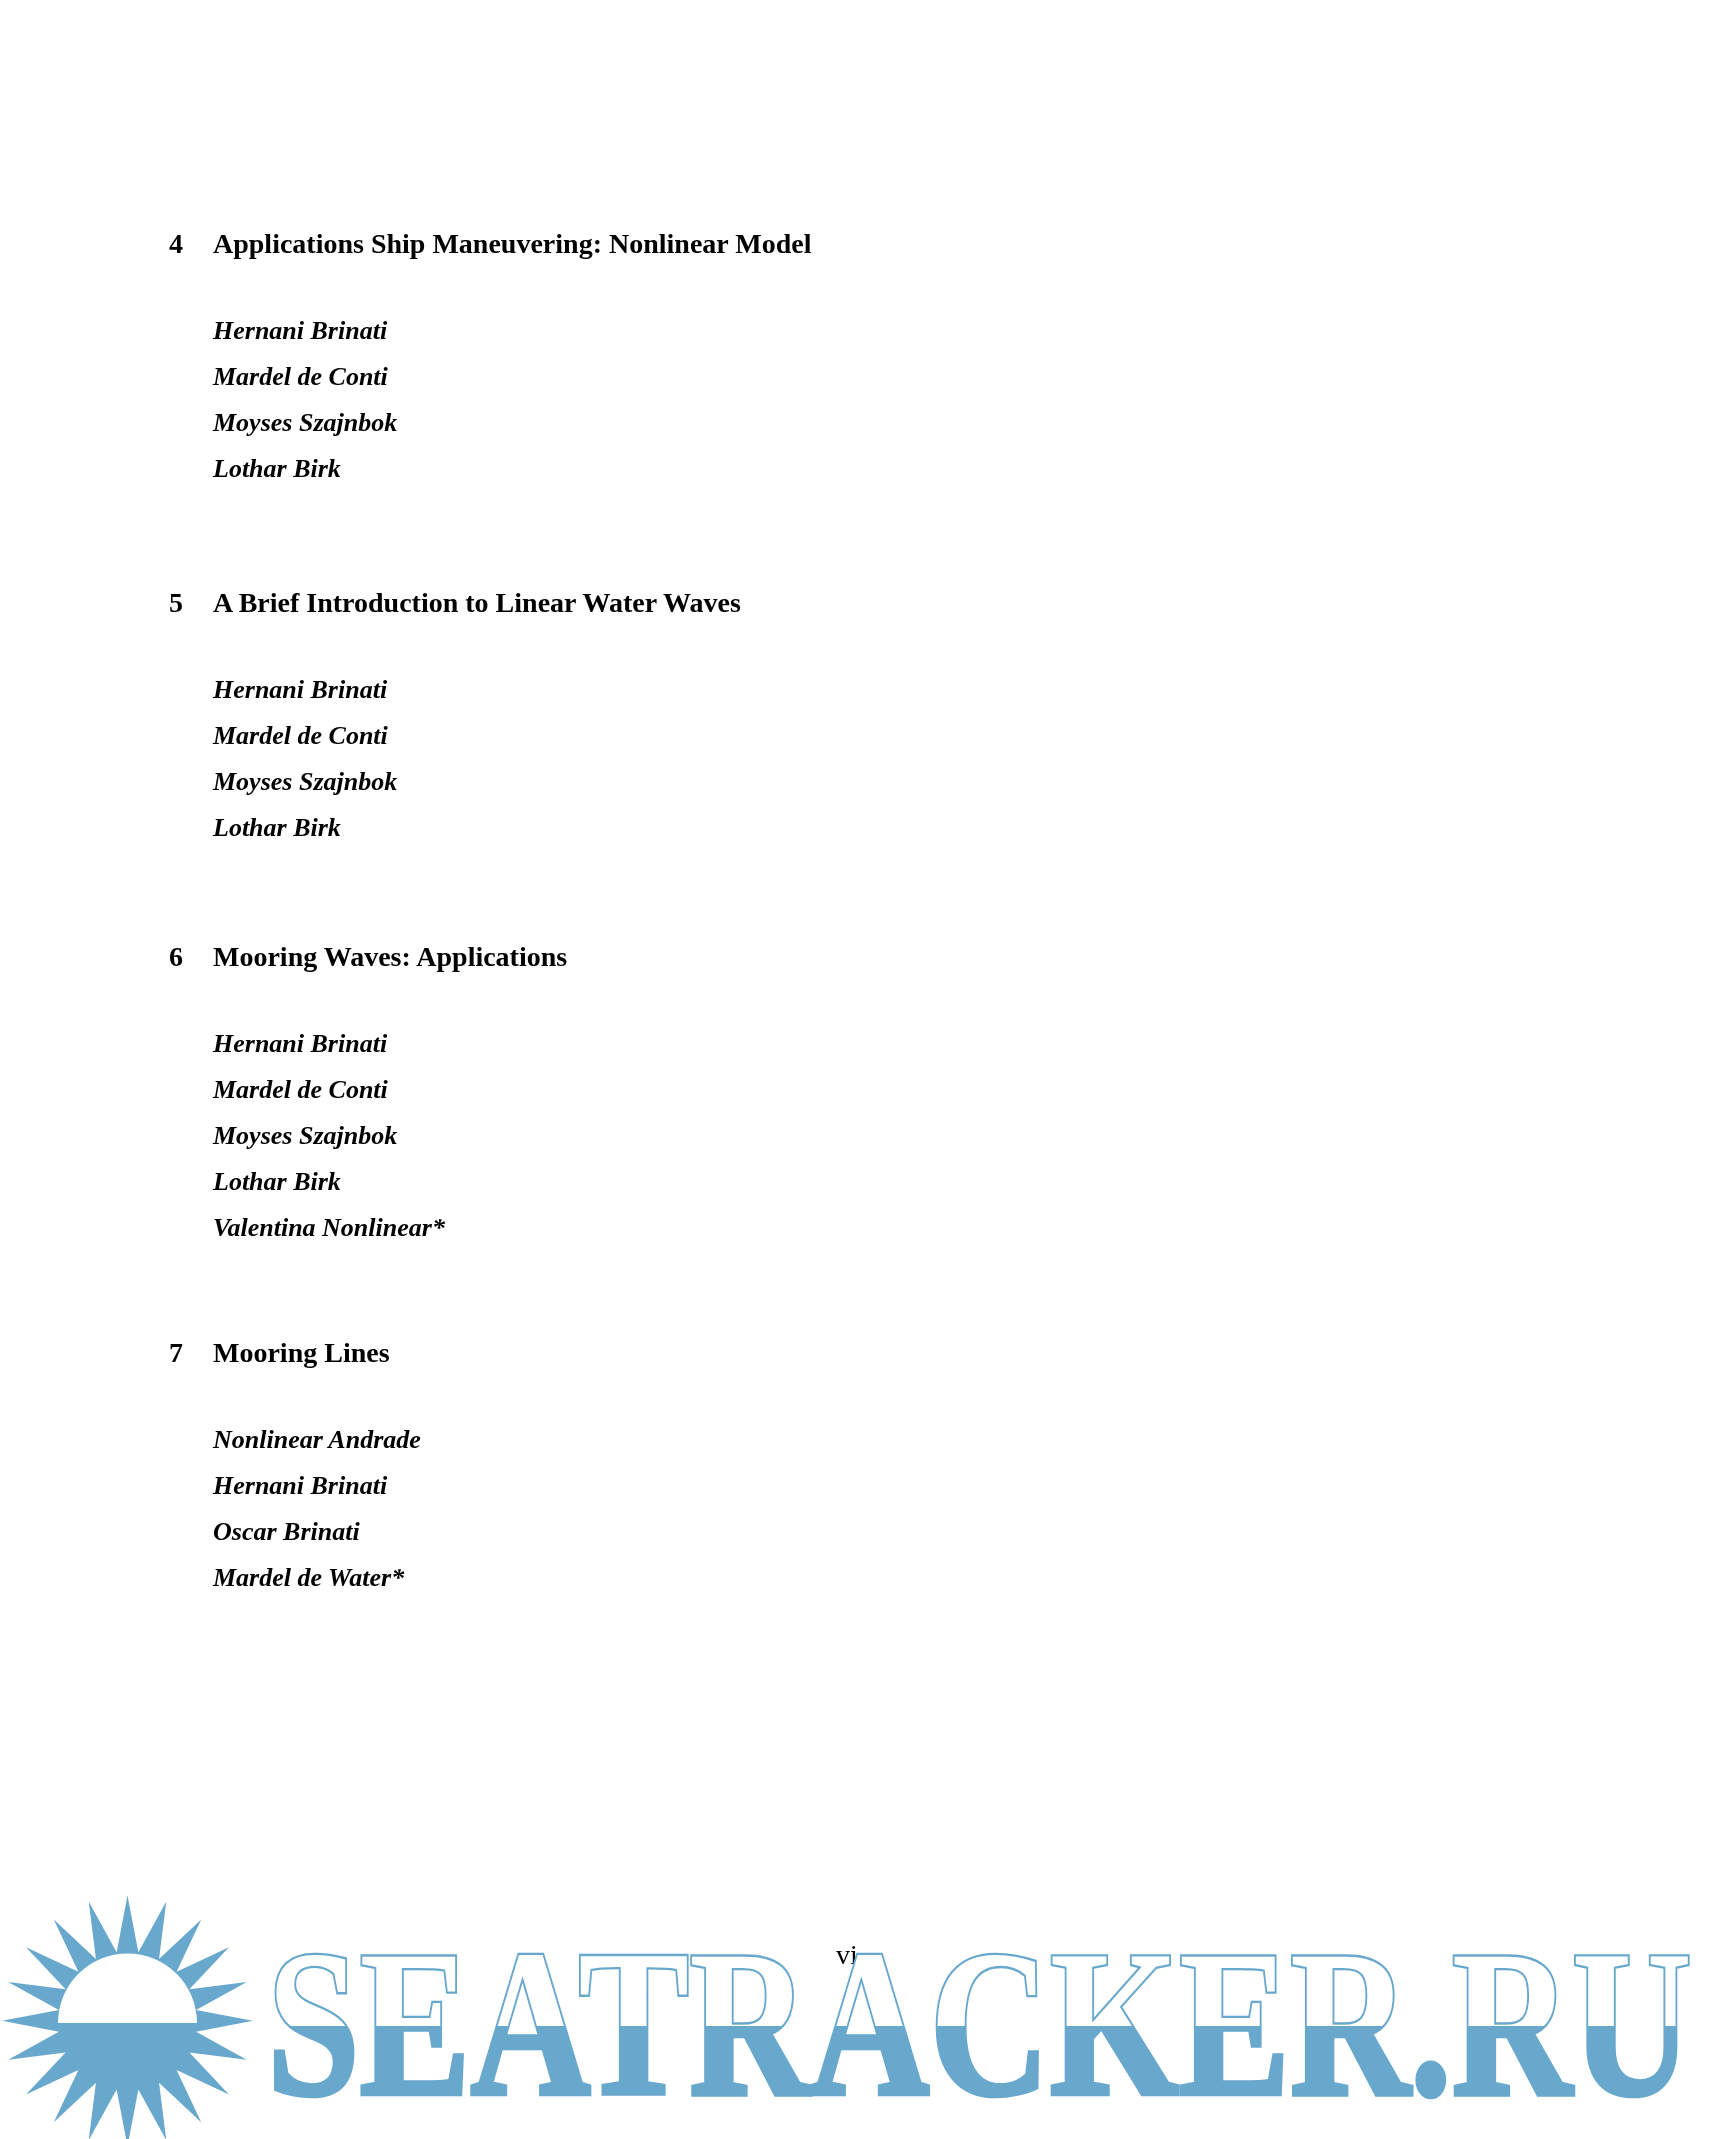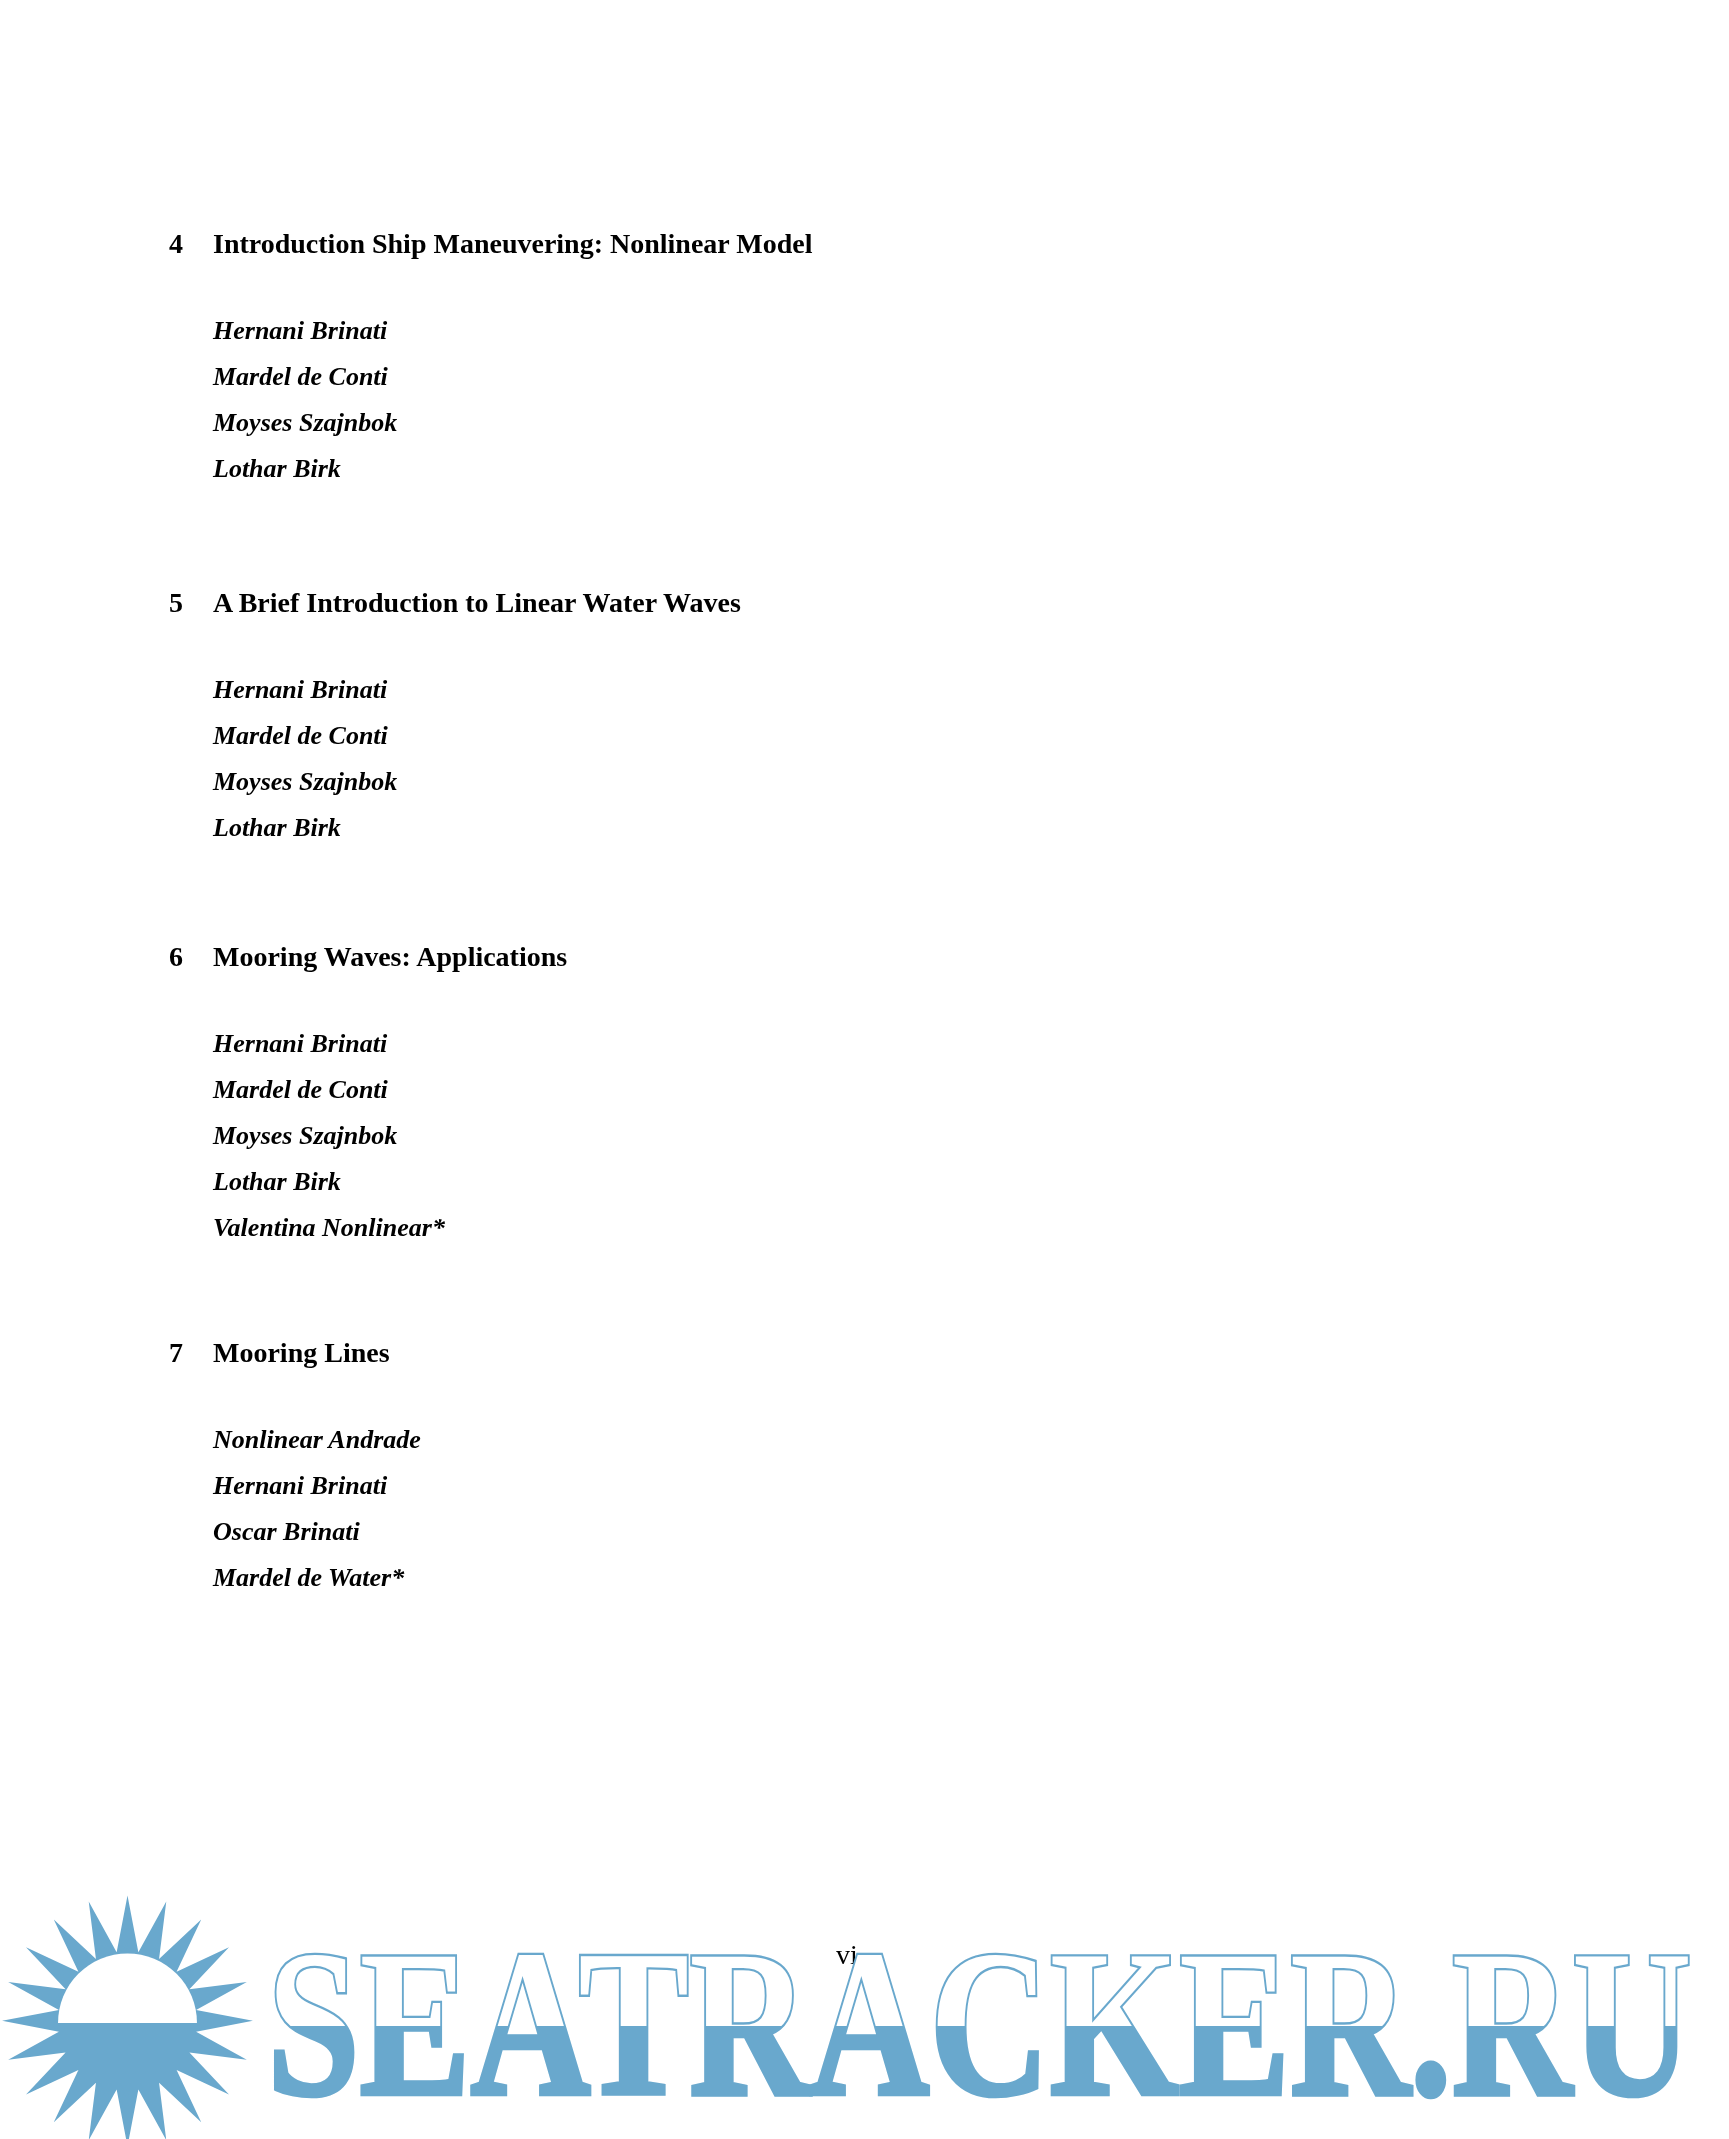--- a/index.html
+++ b/index.html
@@ -58,21 +58,21 @@
   }
 </style>
 </head>
 <body>
 
 <div class="page">
 
   <section class="toc-entry" style="top:227px">
     <div class="entry-heading">
       <span class="num">4</span>
-      <span class="title">Introduction Ship Maneuvering: Nonlinear Model</span>
+      <span class="title">Applications Ship Maneuvering: Nonlinear Model</span>
     </div>
     <div class="authors">
       <div class="author">Hernani Brinati</div>
       <div class="author">Mardel de Conti</div>
       <div class="author">Moyses Szajnbok</div>
       <div class="author">Lothar Birk</div>
     </div>
   </section>
 
   <section class="toc-entry" style="top:586px">

